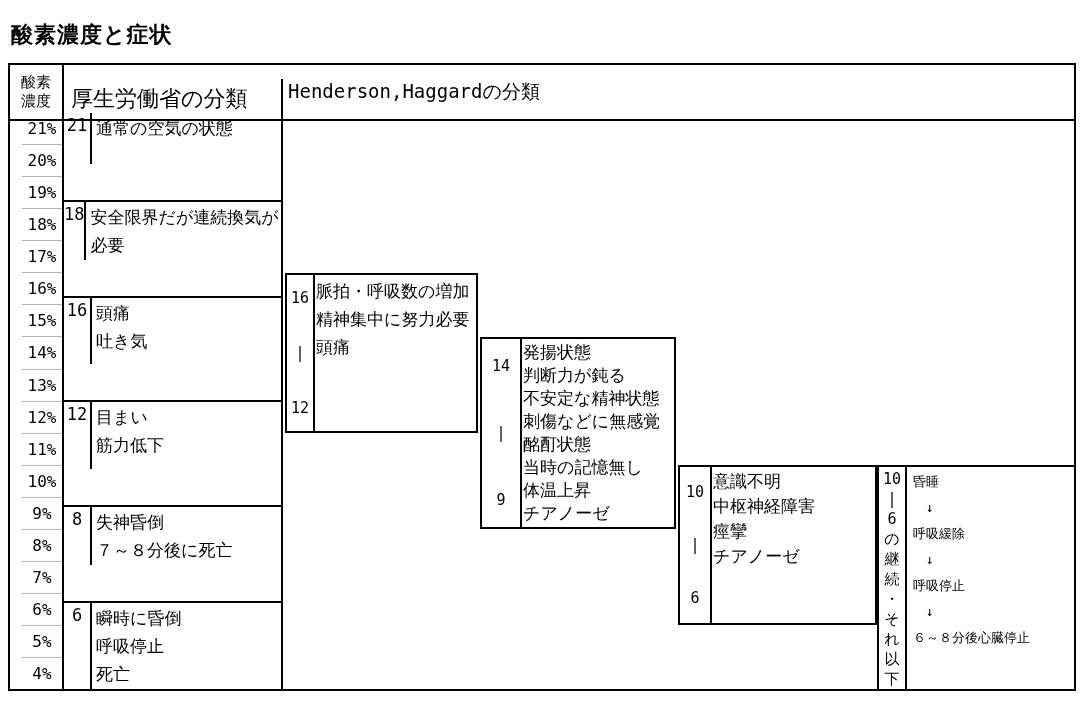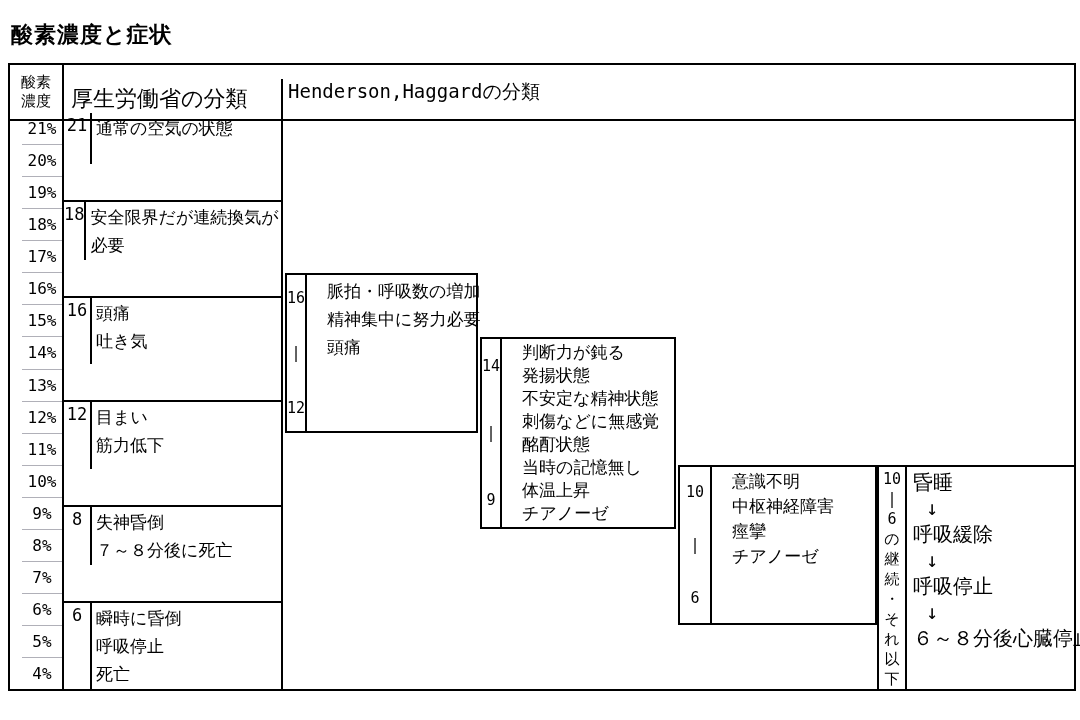--- a/index.html
+++ b/index.html
@@ -25,39 +25,39 @@
   .mhlw-col { position:absolute; left:54px; top:48px; width:219px; height:576px; border-right:2px solid #000; display:flex; flex-direction:column;gap:36px; }
   .mhlw-group { display:flex; }
   .mhlw-group + .mhlw-group { border-top:2px solid #000; }
   .g2 { height:64px; } .g3 { height:96px; } .g4 { height:128px; }
   .mhlw-num { width:28px; border-right:2px solid #000; text-align:center; padding-top:2px; font-size:17px; }
   .mhlw-text { flex:1; padding:1px 4px; font-size:17px; line-height:28px; white-space:nowrap; }
 
   
   .hbox { position:absolute; border:2px solid #000; display:flex; background:#fff; }
   .hbox-range { display:flex; flex-direction:column; justify-content:space-between; align-items:center; border-right:2px solid #000; font-size:15px; }
-  .hbox-text { flex:1; padding:2px 20px; font-size:17px; white-space:nowrap; }
+  .hbox-text { flex:1; padding:2px 1px; font-size:17px; white-space:nowrap; }
 
   #box1 { left:275px; top:208px; width:193px; height:160px; }
   #box1 .hbox-range { width:28px; padding:14px 0; }
   #box1 .hbox-text { line-height:28px; }
 
   #box2 { left:470px; top:272px; width:196px; height:192px; }
   #box2 .hbox-range { width:40px; padding:18px 0; }
   #box2 .hbox-text { line-height:23px; }
 
   #box3 { left:668px; top:400px; width:199px; height:160px; }
   #box3 .hbox-range { width:32px; padding:16px 0; }
   #box3 .hbox-text { line-height:25px; }
 
   
   .strip { position:absolute; left:867px; top:400px; width:30px; height:224px; border-left:2px solid #000; border-right:2px solid #000; border-top:2px solid #000; display:flex; flex-direction:column; align-items:center; padding-top:2px; font-size:15px; line-height:20px; background:#fff; }
 
   
-  .final-box { position:absolute; left:897px; top:400px; width:167px; height:224px; border-top:2px solid #000; padding:2px 6px; font-size:20px; line-height:26px; white-space:nowrap; background:#fff; }
+  .final-box { position:absolute; left:897px; top:400px; width:167px; height:224px; border-top:2px solid #000; padding:2px 6px; font-size:13px; line-height:26px; white-space:nowrap; background:#fff; }
   .final-box .indent { padding-left:13px; }
 </style>
 </head>
 <body>
 
 <div class="title">酸素濃度と症状</div>
 
 <div class="table">
 
   <div class="header">
@@ -148,22 +148,22 @@
     </div>
   </div>
 
   <div class="hbox" id="box2">
     <div class="hbox-range">
       <span>14</span>
       <span>|</span>
       <span>9</span>
     </div>
     <div class="hbox-text">
+      <div>発揚状態</div>
       <div>判断力が鈍る</div>
-      <div>発揚状態</div>
       <div>不安定な精神状態</div>
       <div>刺傷などに無感覚</div>
       <div>酩酊状態</div>
       <div>当時の記憶無し</div>
       <div>体温上昇</div>
       <div>チアノーゼ</div>
     </div>
   </div>
 
   <div class="hbox" id="box3">

